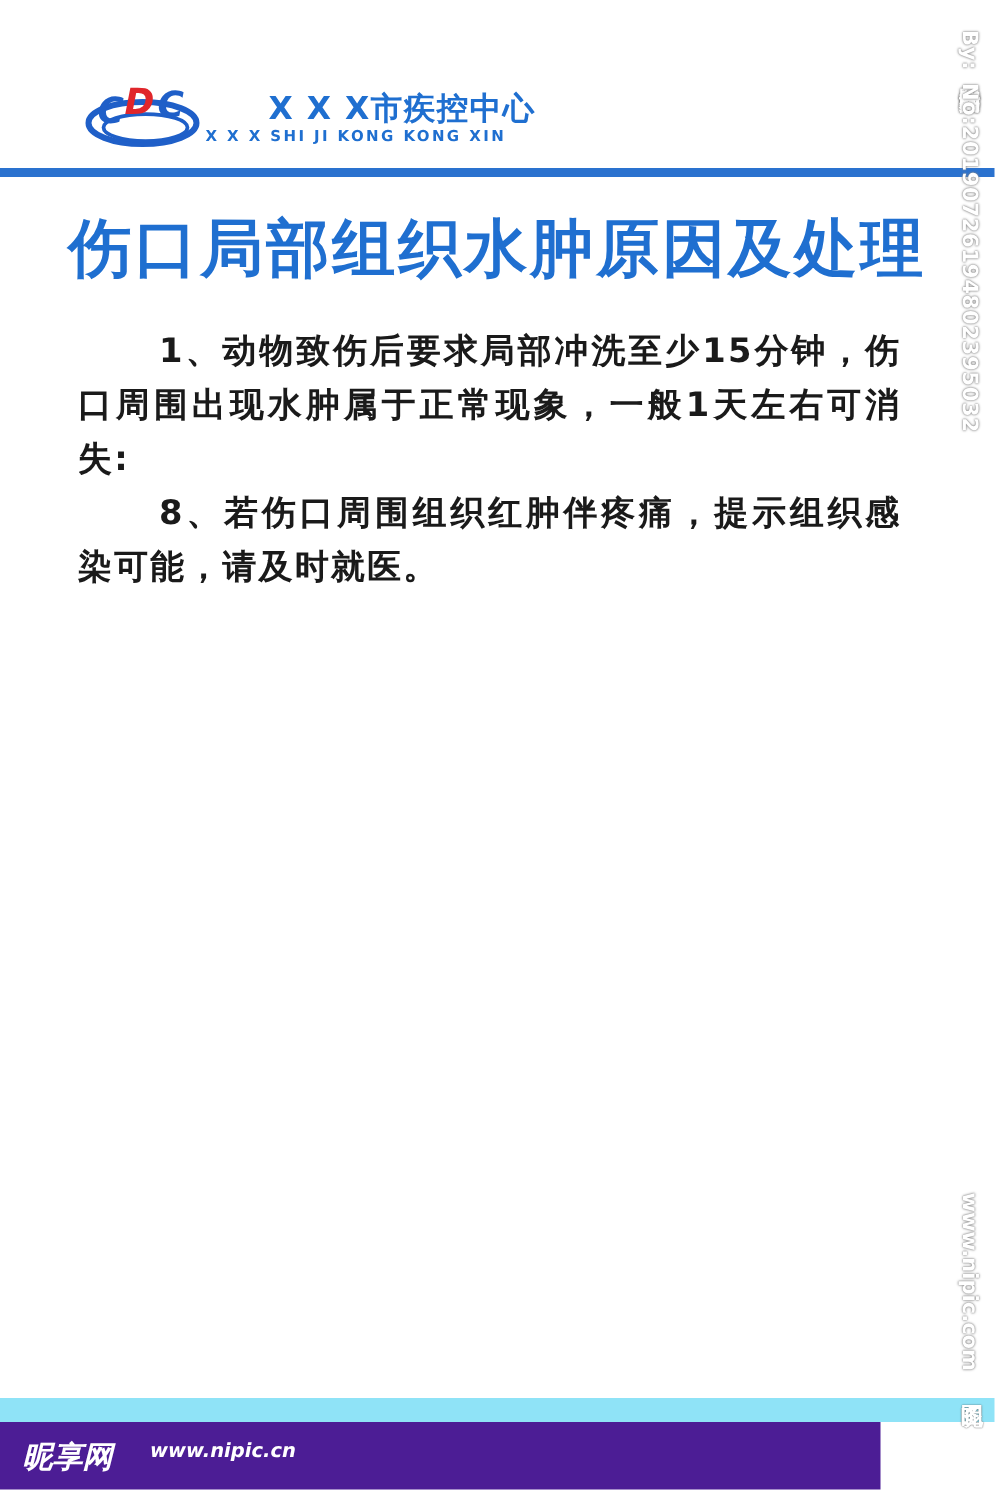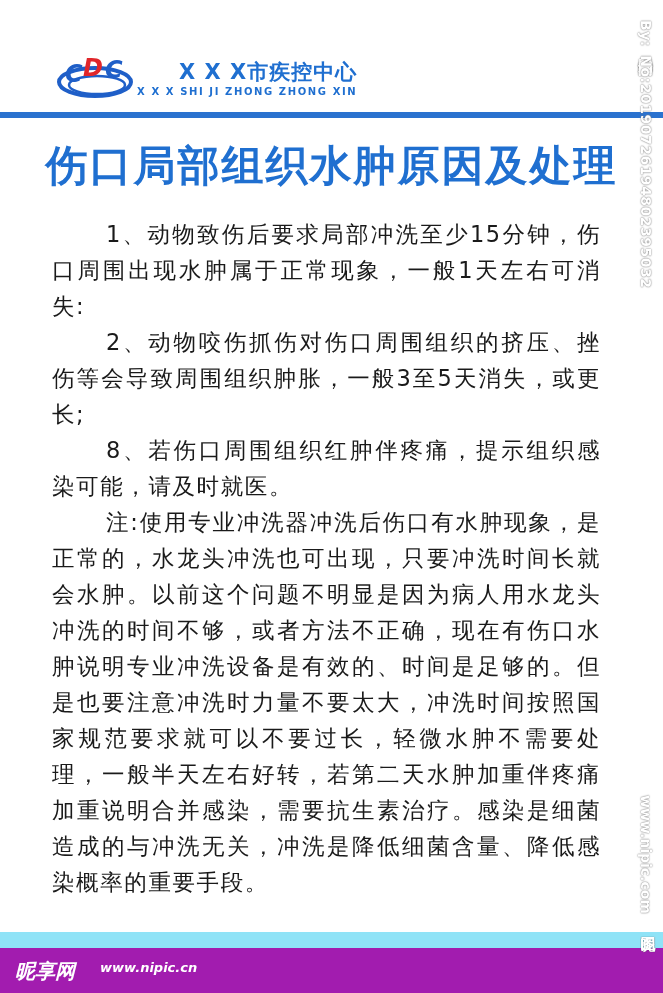--- a/index.html
+++ b/index.html
@@ -4,54 +4,52 @@
 <style>
   html, body { margin:0; padding:0; }
   body { width:663px; height:993px; position:relative; overflow:hidden; background:#ffffff; font-family:"DejaVu Sans", sans-serif; }
   .header { position:absolute; left:0; top:0; width:663px; height:112px; background:#ffffff; }
   .logo { position:absolute; left:55px; top:52px; width:80px; height:50px; }
   .org-cn { position:absolute; left:143px; top:58px; font-size:21px; font-weight:bold; color:#1f6fd0; letter-spacing:1px; font-family:"DejaVu Sans", sans-serif;margin-left:36px; }
   .org-en { position:absolute; left:137px; top:86px; font-size:10px; font-weight:bold; color:#1f6fd0; letter-spacing:1.6px; font-family:"DejaVu Sans", sans-serif; }
   .rule { position:absolute; left:0; top:112px; width:663px; height:6px; background:#2a72cf; }
   .title { position:absolute; left:0; top:138px; width:663px; text-align:center; font-size:42px; font-weight:bold; color:#1f6fd0; letter-spacing:2px; font-family:"DejaVu Sans", sans-serif; }
   .content { position:absolute; left:52px; top:216px; width:565px; font-size:22.5px; line-height:36px; color:#1a1a1a; letter-spacing:1.6px; font-family:"DejaVu Sans", sans-serif; }
-  .para { margin:0 16px 0 0; text-indent:2.4em; text-align:justify; }
+  .para { margin:0 16px 0 0; text-indent:2.4em; text-align:justify;font-weight:bold; }
   .cyan-strip { position:absolute; left:0; top:932px; width:663px; height:16px; background:#8fe3f7; }
-  .footer { position:absolute; left:0; top:948px; width:663px; height:45px; background:#a21caf; }
+  .footer { position:absolute; left:0; top:948px; width:587px; height:45px; background:#4c1d95; }
   .brand { position:absolute; left:15px; top:10px; font-size:20px; font-weight:bold; font-style:italic; color:#ffffff; font-family:"DejaVu Sans", sans-serif; }
   .brand-url { position:absolute; left:100px; top:12px; font-size:13px; font-weight:bold; font-style:italic; color:#ffffff; font-family:"DejaVu Sans", sans-serif; }
   .id-box { position:absolute; left:426px; top:15px; width:220px; height:20px; background:#1d5cb8; color:#ffffff; font-size:10px; line-height:20px; padding-left:8px; font-family:"Liberation Sans", sans-serif; white-space:nowrap; overflow:hidden; }
   .vwm { position:absolute; left:637px; top:20px; writing-mode:vertical-rl; font-size:14px; font-weight:bold; color:#ffffff; text-shadow:0 0 1px #888, 0 0 2px #888; font-family:"DejaVu Sans", sans-serif; letter-spacing:0.5px; }
   .vwm2 { position:absolute; left:638px; top:795px; writing-mode:vertical-rl; font-size:14px; font-weight:bold; color:#ffffff; text-shadow:0 0 1px #888, 0 0 2px #888; font-family:"DejaVu Sans", sans-serif; }
   .vwm3 { position:absolute; left:638px; top:925px; writing-mode:vertical-rl; font-size:15px; font-weight:bold; color:#ffffff; text-shadow:0 0 1px #444; font-family:"DejaVu Sans", sans-serif; }
 </style>
 </head>
 <body>
 
 <div class="header">
   <svg class="logo" viewBox="0 0 80 50" width="80" height="50">
     <ellipse cx="40" cy="30" rx="36" ry="14" fill="none" stroke="#1f5fc8" stroke-width="4"></ellipse>
     <ellipse cx="42" cy="33" rx="28" ry="9" fill="none" stroke="#1f5fc8" stroke-width="2.5"></ellipse>
     <text x="10" y="30" font-size="24" font-weight="bold" font-style="italic" fill="#1f5fc8" font-family="DejaVu Sans, sans-serif">C</text>
     <text x="28" y="24" font-size="24" font-weight="bold" font-style="italic" fill="#e0262b" font-family="DejaVu Sans, sans-serif">D</text>
     <text x="50" y="26" font-size="24" font-weight="bold" font-style="italic" fill="#1f5fc8" font-family="DejaVu Sans, sans-serif">C</text>
   </svg>
   <div class="org-cn">X X X市疾控中心</div>
-  <div class="org-en">X X X SHI JI ZHONG ZHONG XIN</div>
+  <div class="org-en">X X X SHI JI KONG KONG XIN</div>
 </div>
 
 <div class="rule"></div>
 
 <div class="title">伤口局部组织水肿原因及处理</div>
 
 <div class="content">
   <p class="para">1、动物致伤后要求局部冲洗至少15分钟，伤口周围出现水肿属于正常现象，一般1天左右可消失:</p>
-  <p class="para">2、动物咬伤抓伤对伤口周围组织的挤压、挫伤等会导致周围组织肿胀，一般3至5天消失，或更长;</p>
   <p class="para">8、若伤口周围组织红肿伴疼痛，提示组织感染可能，请及时就医。</p>
-  <p class="para">注:使用专业冲洗器冲洗后伤口有水肿现象，是正常的，水龙头冲洗也可出现，只要冲洗时间长就会水肿。以前这个问题不明显是因为病人用水龙头冲洗的时间不够，或者方法不正确，现在有伤口水肿说明专业冲洗设备是有效的、时间是足够的。但是也要注意冲洗时力量不要太大，冲洗时间按照国家规范要求就可以不要过长，轻微水肿不需要处理，一般半天左右好转，若第二天水肿加重伴疼痛加重说明合并感染，需要抗生素治疗。感染是细菌造成的与冲洗无关，冲洗是降低细菌含量、降低感染概率的重要手段。</p>
 </div>
 
 <div class="vwm">By:阳光刻绘文印 No:20190726194802395032</div>
 <div class="vwm2">www.nipic.com</div>
 
 <div class="cyan-strip"></div>
 
 <div class="footer">
   <div class="brand">昵享网</div>
   <div class="brand-url">www.nipic.cn</div>

